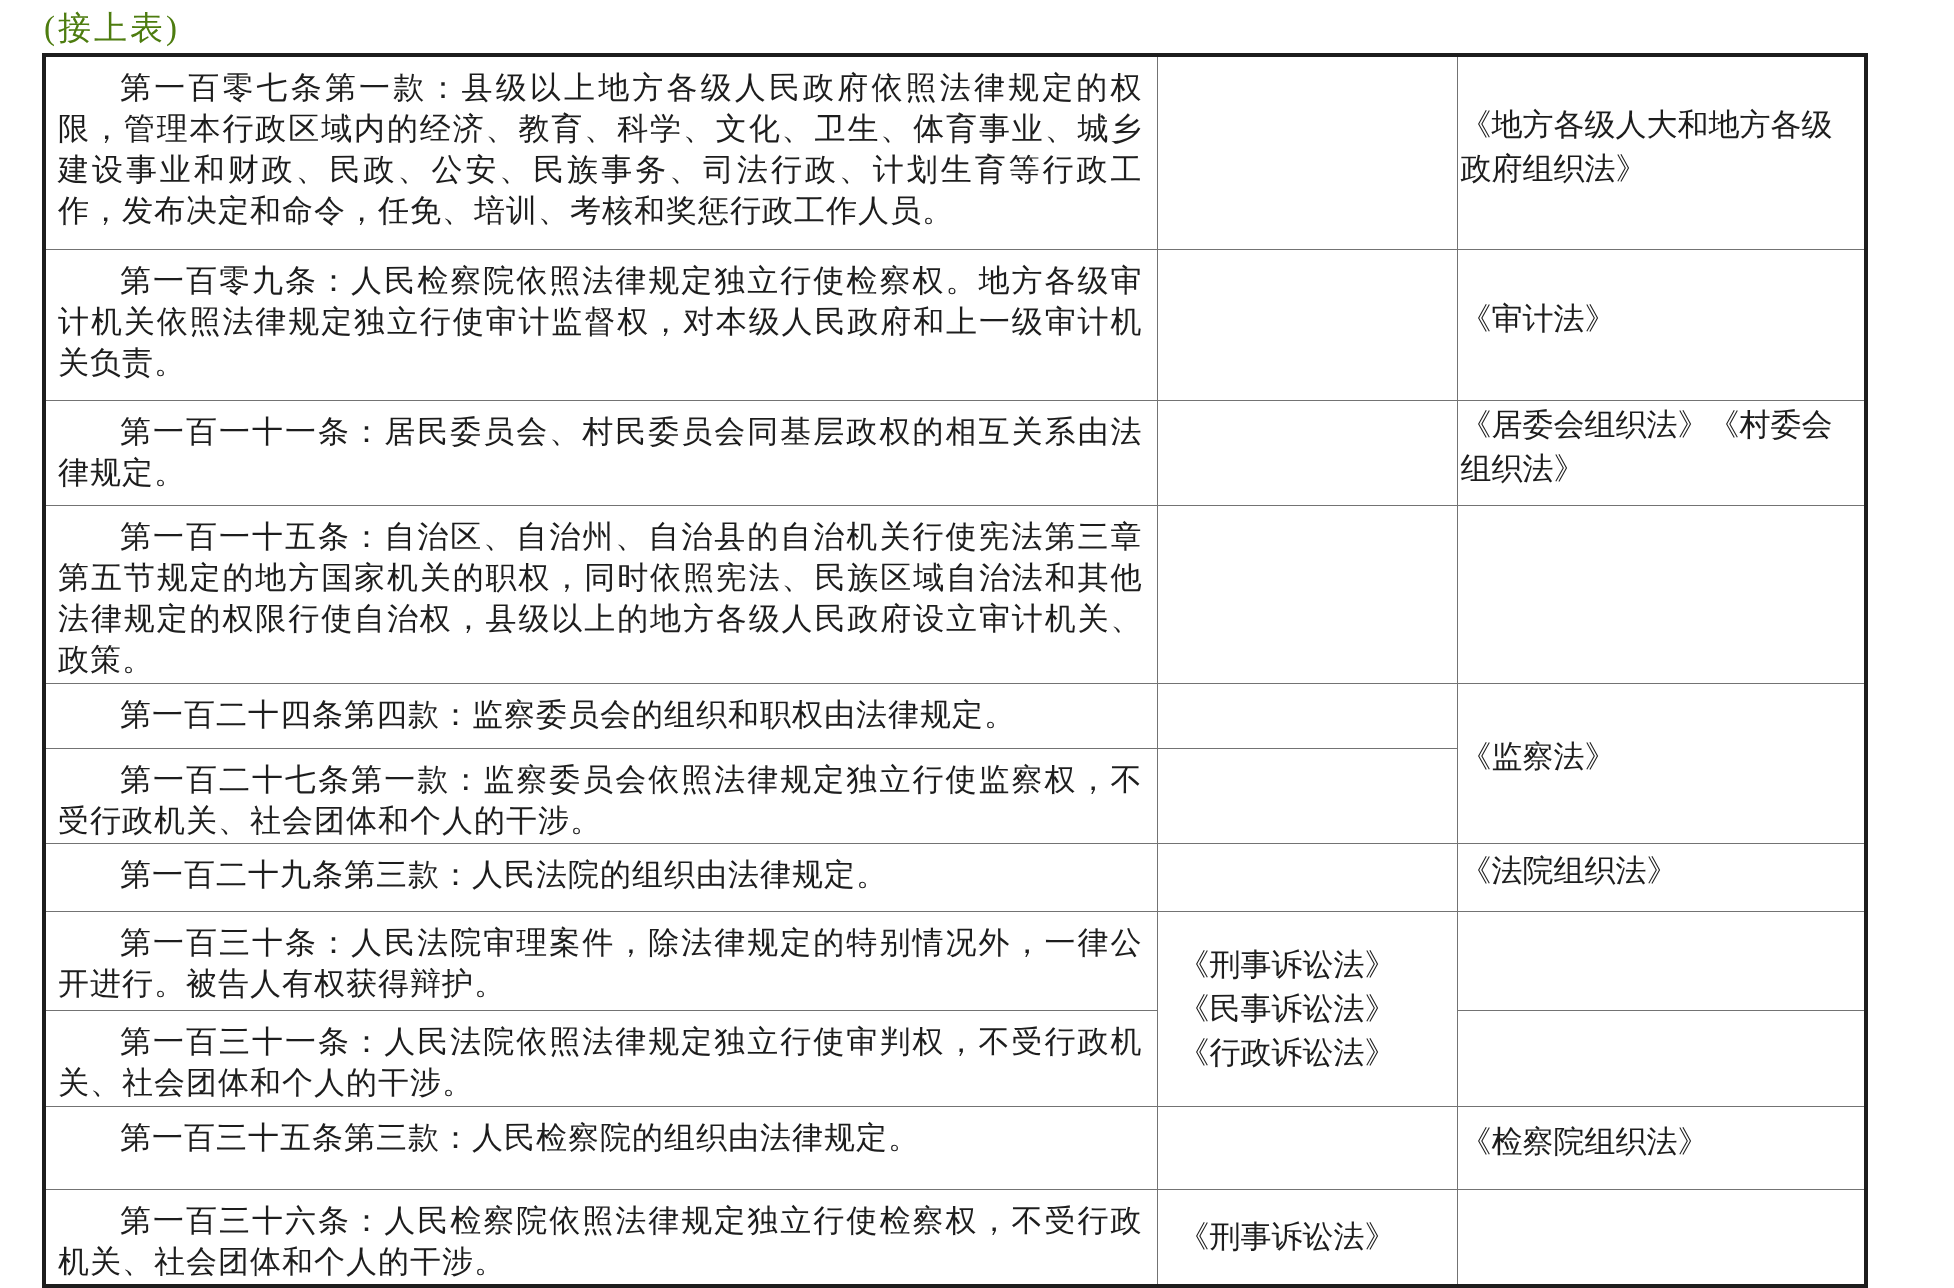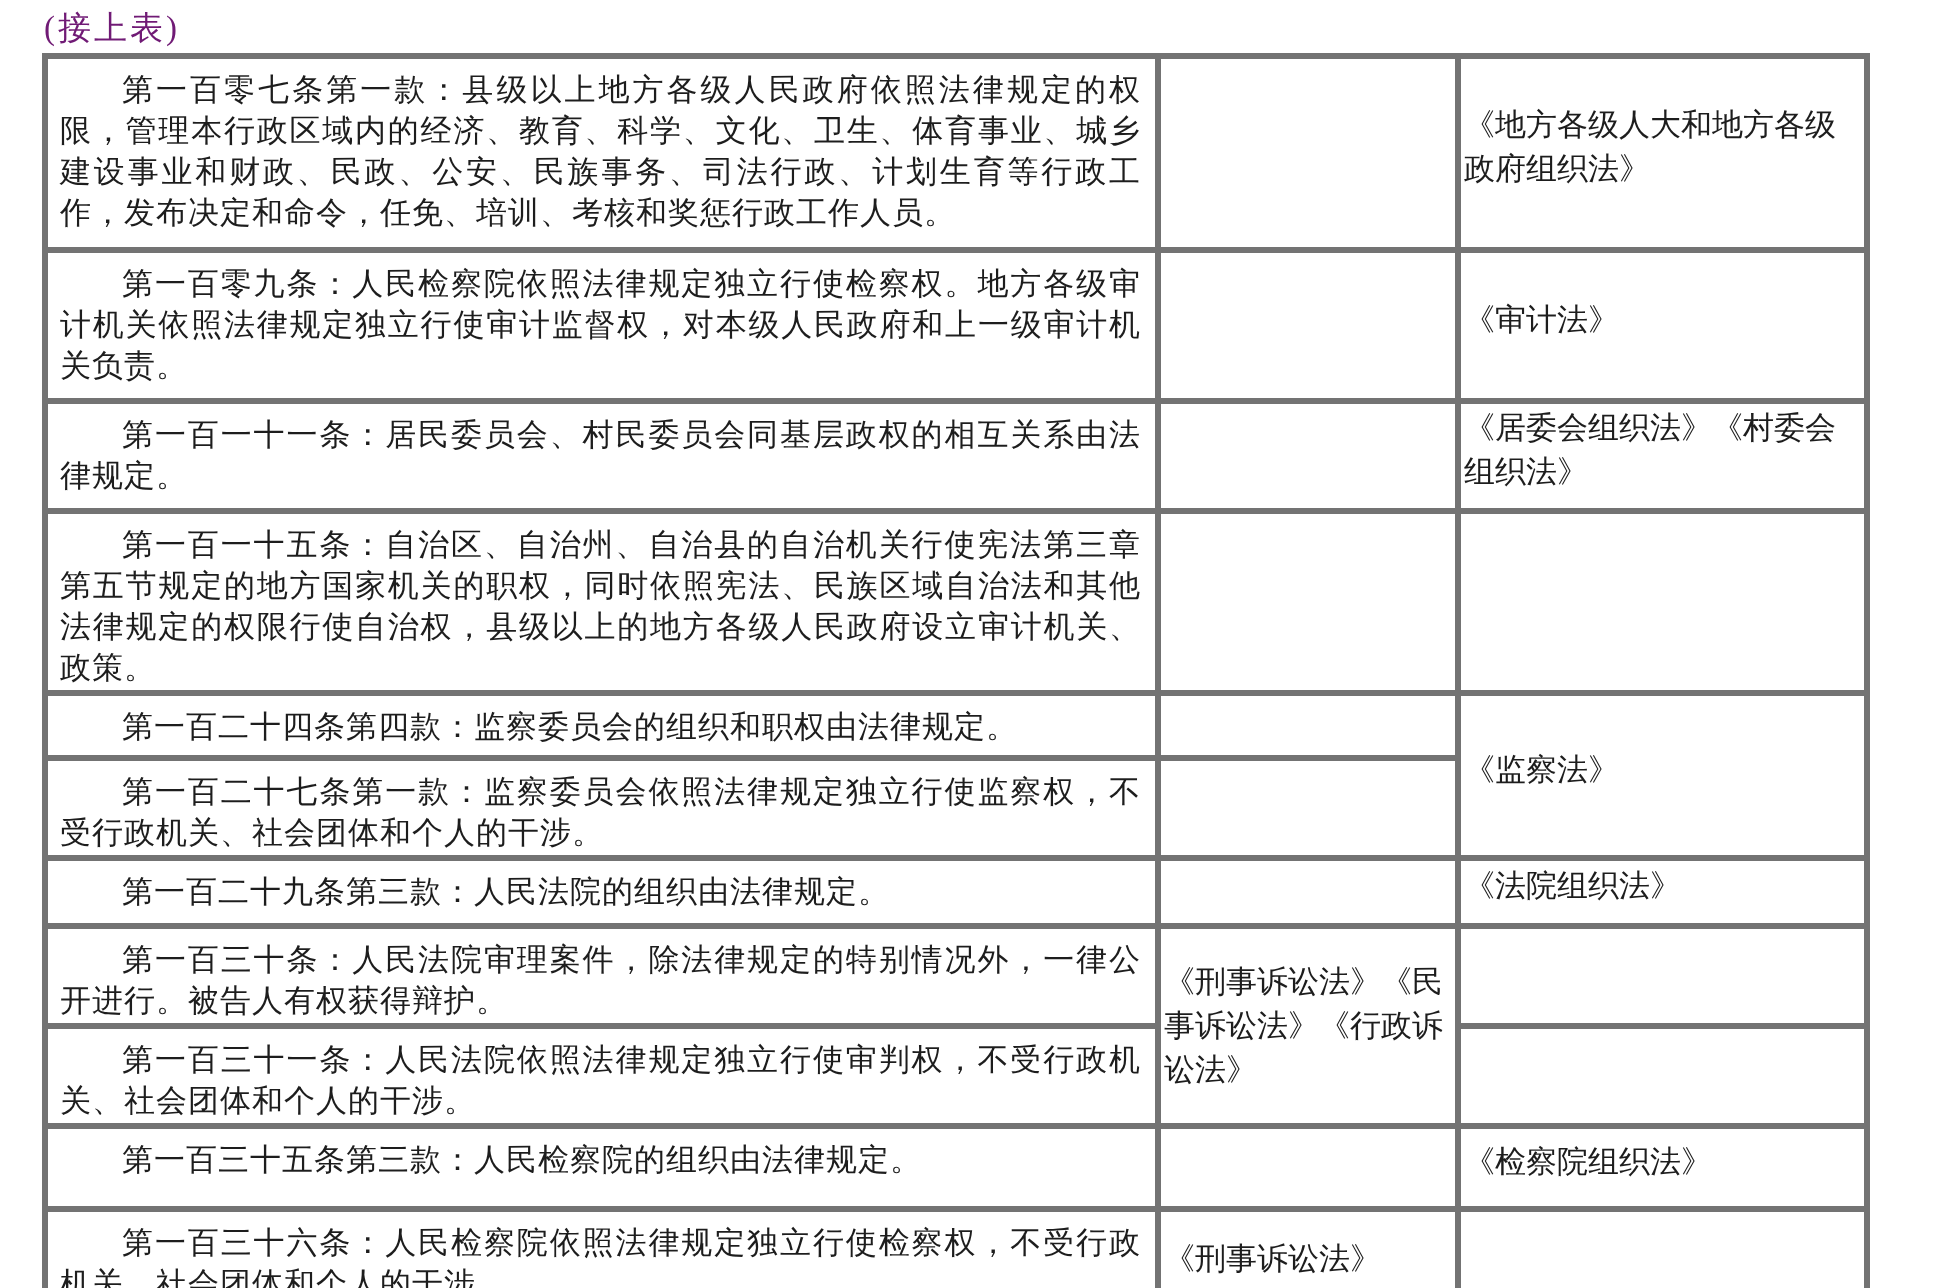--- a/index.html
+++ b/index.html
@@ -17,51 +17,51 @@
     height: 1288px;
     background: #ffffff;
     overflow: hidden;
   }
   .continuation-note {
     position: absolute;
     left: 44px;
     top: 6px;
     font-size: 33px;
     letter-spacing: 3px;
-    color: #701a75;
+    color: #4d7c0f;
     white-space: nowrap;
   }
   table.law-table {
     position: absolute;
     left: 42px;
     top: 53px;
     width: 1822px;
     border-collapse: collapse;
     table-layout: fixed;
     border: 4px solid #1d1d1d;
   }
   table.law-table td {
-    border: 6px solid #737373;
+    border: 1px solid #737373;
     font-size: 31px;
     color: #1d1d1d;
     overflow: hidden;
   }
   td.c-article {
     vertical-align: top;
     padding: 10px 14px 2px 12px;
   }
   td.c-article .para {
     text-indent: 62px;
     text-align: justify;
     line-height: 41px;
     letter-spacing: 1px;
   }
   td.c-procedural {
     vertical-align: middle;
-    padding: 2px 10px 2px 3px;
+    padding: 2px 10px 2px 21px;
   }
   td.c-procedural .law-text,
   td.c-related .law-text {
     line-height: 44px;
     text-align: left;
     letter-spacing: 0px;
   }
   td.c-related {
     vertical-align: middle;
     padding: 2px 26px 14px 3px;

